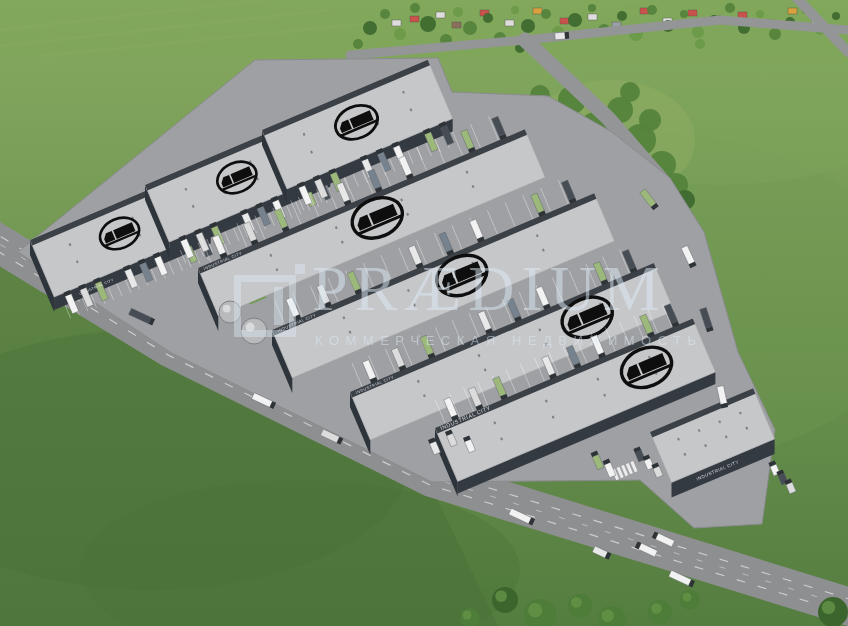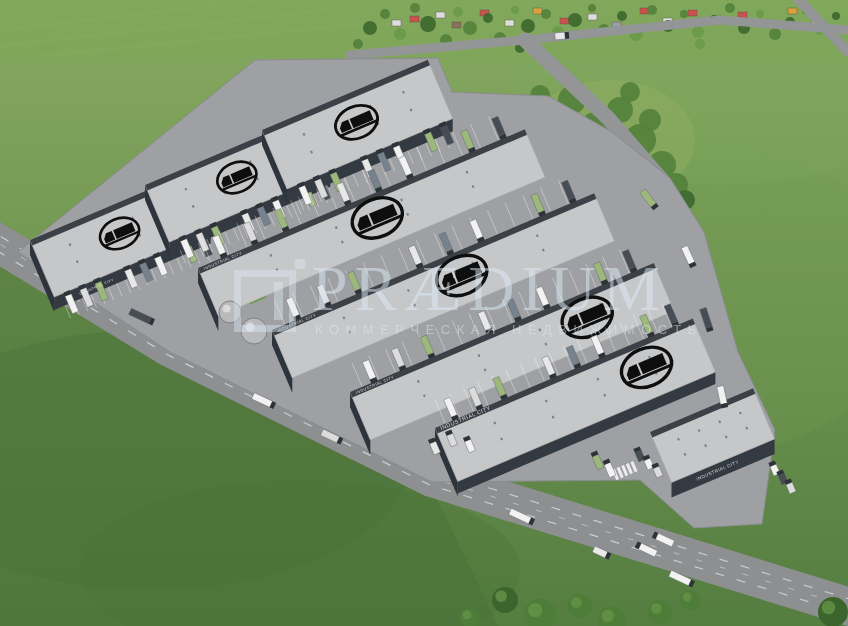--- a/index.html
+++ b/index.html
@@ -10,21 +10,21 @@
              display:flex;align-items:center;}
   .wm-glyph{position:relative;width:62px;height:62px;margin-top:6px;
             border:7px solid rgba(222,236,246,0.42);box-sizing:border-box;}
   .wm-bar{position:absolute;right:6px;top:5px;bottom:5px;width:9px;
           background:rgba(222,236,246,0.42);}
   .wm-dot{position:absolute;right:-16px;top:-18px;width:10px;height:10px;
           background:rgba(222,236,246,0.42);}
   .wm-text{margin-left:16px;}
   .wm-title{font-family:"Liberation Serif",serif;font-size:64px;line-height:0.96;
             letter-spacing:7px;color:rgba(221,236,247,0.50);white-space:nowrap;}
-  .wm-subtitle{margin-top:3px;margin-left:3px;font-size:13px;letter-spacing:6.5px;
+  .wm-subtitle{margin-top:14px;margin-left:3px;font-size:13px;letter-spacing:6.5px;
                color:rgba(221,236,247,0.48);white-space:nowrap;}
 </style>
 </head>
 <body>
 
 <div id="stage">
   <svg id="scene" width="848" height="626" viewBox="0 0 848 626">
       <defs>
         <linearGradient id="g1" x1="0" y1="0" x2="0" y2="1">
           <stop offset="0" stop-color="#87aa60"></stop>

